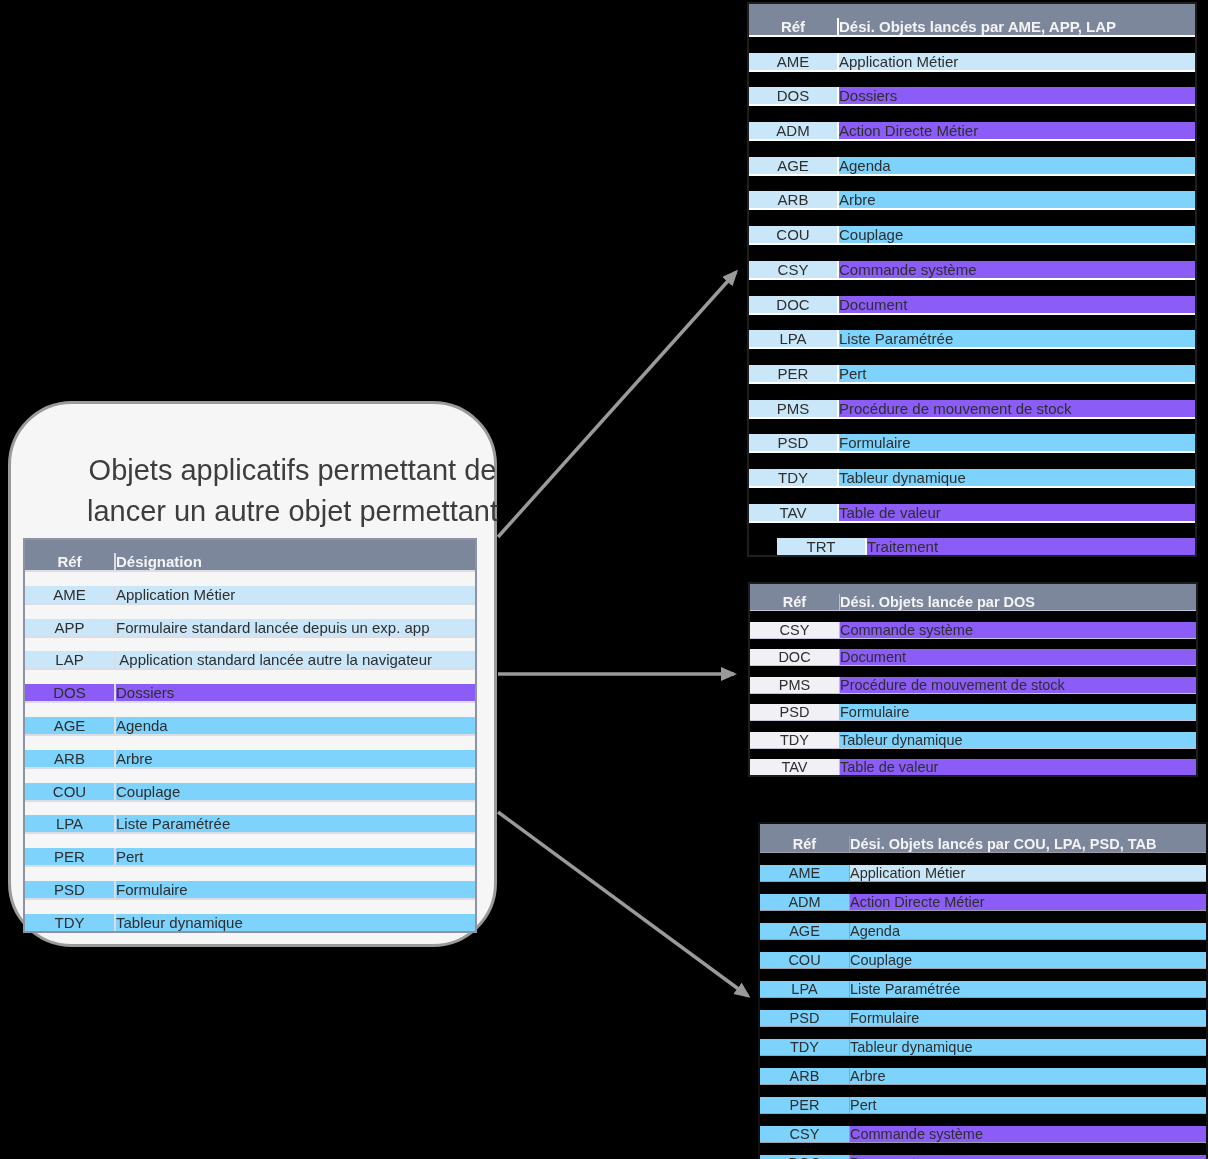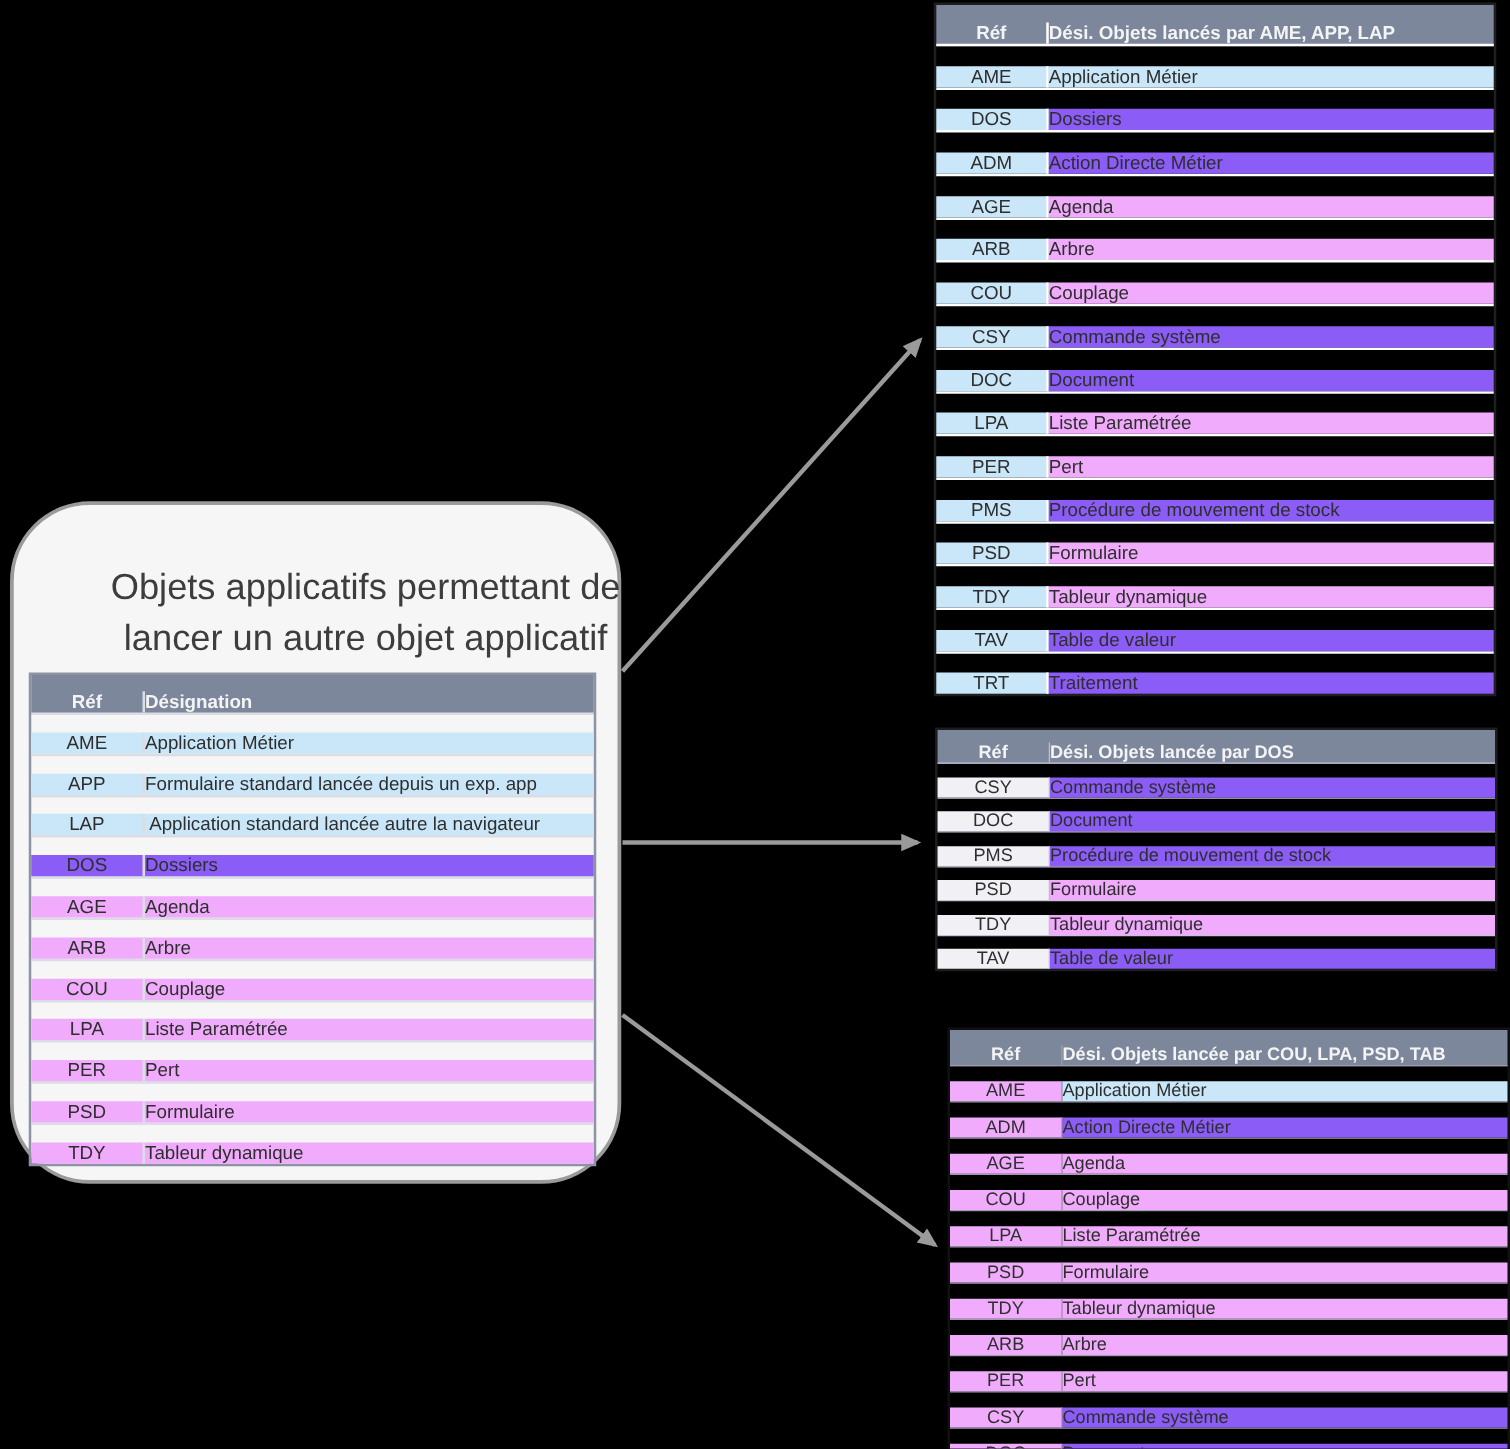--- a/index.html
+++ b/index.html
@@ -19,28 +19,28 @@
   }
   
   .tbl{position:absolute;box-sizing:border-box;}
   .thead,.row{display:flex;align-items:flex-end;}
   .th,.cell{display:flex;align-items:center;box-sizing:border-box;overflow:hidden;}
   .th.ref,.cell.ref{width:90px;justify-content:center;}
   .th.des,.cell.des{flex:1;}
   .cell.des{white-space:pre;}
   .thead{background:#7d879b;color:#f4f4f4;font-weight:bold;}
   .tone-blue{background:#c9e7f8;}
-  .tone-purple{background:#f0abfc;}
+  .tone-purple{background:#7dd3fc;}
   .tone-white{background:#8b5cf6;}
   .tone-gray{background:#f1f0f5;}
   
   .t-top{left:747px;top:2px;width:450px;border:2px solid #1f1f1f;font-size:15px;}
   .t-top .thead{height:31px;border-bottom:2px solid #fff;font-size:15px;}
   .t-top .row{height:32.7px;border-bottom:2px solid #fff;}
-  .t-top .row:last-child{border-bottom:none;}
+  .t-top .row:last-child{border-bottom:none;margin-left:28px;}
   .t-top .cell.ref,.t-top .th.ref{border-right:2px solid #fff;}
   
   .t-mid{left:748px;top:582px;width:450px;border:2px solid #1d1d1d;font-size:14.5px;}
   .t-mid .thead{height:26px;border-bottom:1px solid #c8c2d8;font-size:14.5px;}
   .t-mid .row{height:26.5px;border-bottom:1px solid #c8c2d8;}
   .t-mid .row:last-child{border-bottom:none;}
   .t-mid .cell.ref,.t-mid .th.ref{border-right:1px solid #c8b8d4;}
   
   .t-bot{left:758px;top:822px;width:450px;border:2px solid #101010;font-size:14.5px;}
   .t-bot .thead{height:28px;border-bottom:1px solid #9d9dac;font-size:14.5px;}
@@ -69,21 +69,21 @@
       </marker>
     </defs>
     <line x1="498" y1="537" x2="736" y2="272" stroke="#9a9a9a" stroke-width="3.5" marker-end="url(#ah)"></line>
     <line x1="498" y1="674" x2="734" y2="674" stroke="#9a9a9a" stroke-width="3.5" marker-end="url(#ah)"></line>
     <line x1="498" y1="812" x2="748" y2="996" stroke="#9a9a9a" stroke-width="3.5" marker-end="url(#ah)"></line>
   </svg>
 
   <div class="source-box"></div>
   <div class="box-title">
     <div>Objets applicatifs permettant de</div>
-    <div>lancer un autre objet applicatif</div>
+    <div>lancer un autre objet permettant</div>
   </div>
 
   <div class="tbl t-left">
     <div class="thead">
       <div class="th ref">Réf</div>
       <div class="th des">Désignation</div>
     </div>
     <div>
         <div class="row">
           <div class="cell ref tone-blue">AME</div>
@@ -230,21 +230,21 @@
         <div class="row">
           <div class="cell ref tone-gray">TAV</div>
           <div class="cell des tone-white">Table de valeur</div>
         </div>
       </div>
   </div>
 
   <div class="tbl t-bot">
     <div class="thead">
       <div class="th ref">Réf</div>
-      <div class="th des">Dési. Objets lancée par COU, LPA, PSD, TAB</div>
+      <div class="th des">Dési. Objets lancés par COU, LPA, PSD, TAB</div>
     </div>
     <div>
         <div class="row">
           <div class="cell ref tone-purple">AME</div>
           <div class="cell des tone-blue">Application Métier</div>
         </div>
         <div class="row">
           <div class="cell ref tone-purple">ADM</div>
           <div class="cell des tone-white">Action Directe Métier</div>
         </div>

